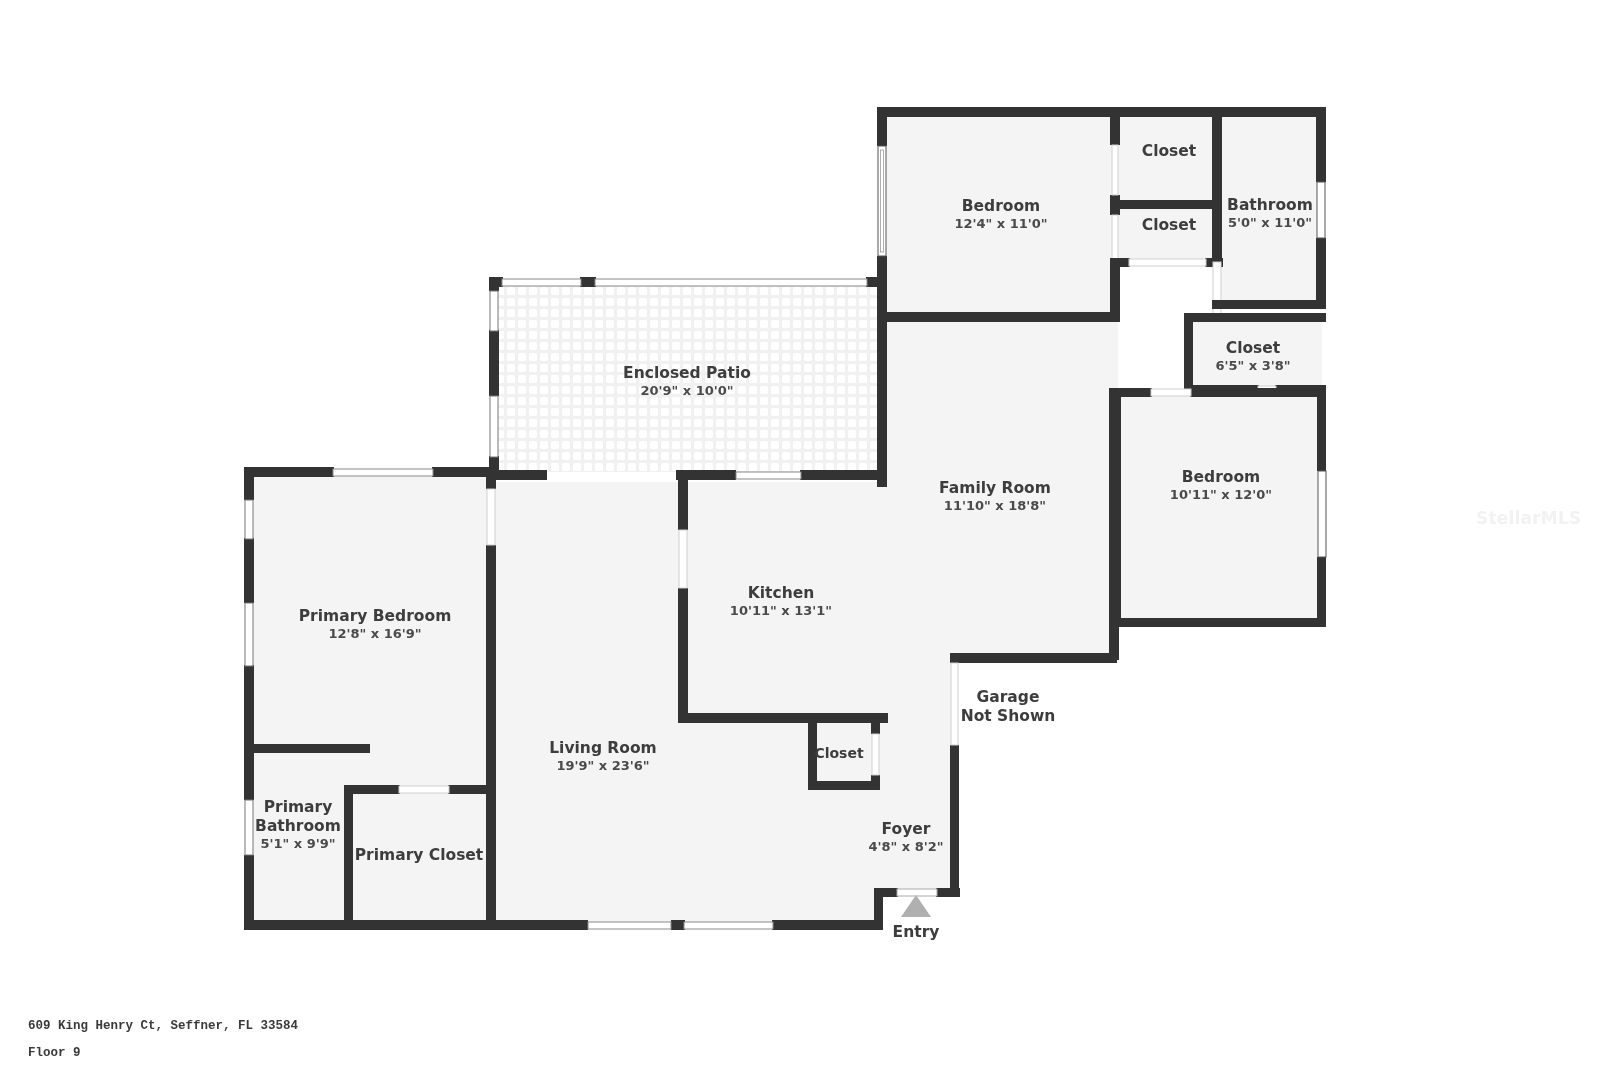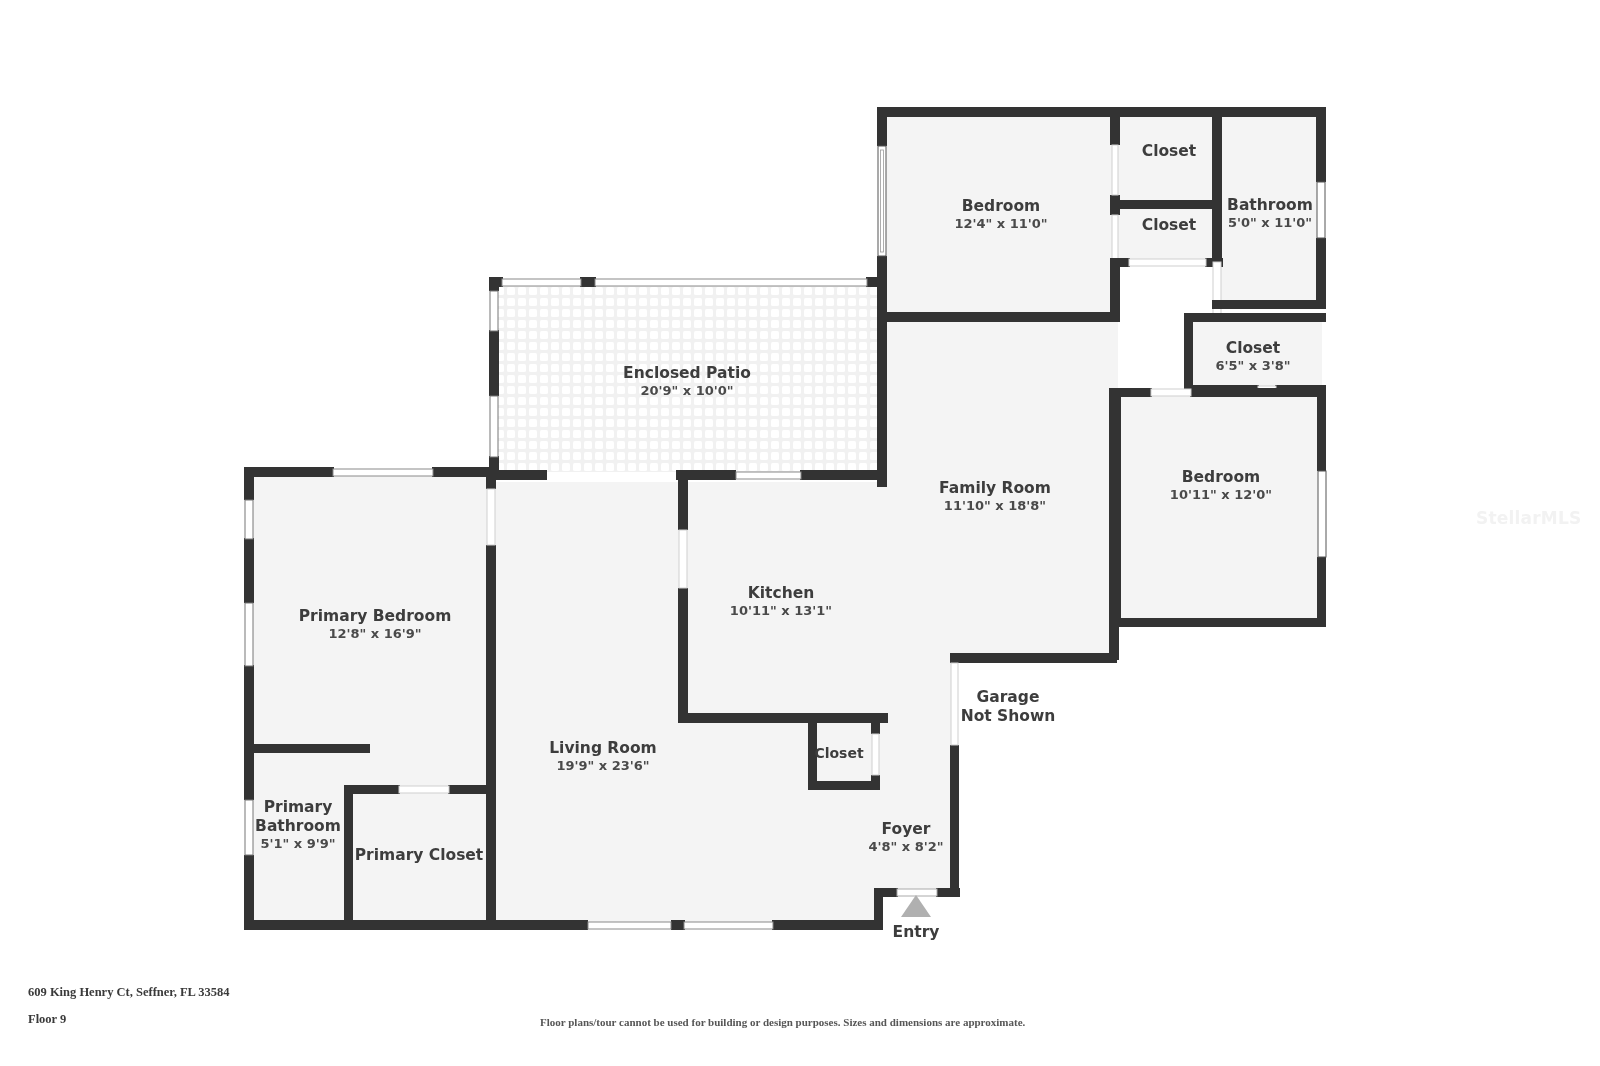--- a/index.html
+++ b/index.html
@@ -45,24 +45,25 @@
   .entry-label {
     font-family: "DejaVu Sans", "Liberation Sans", sans-serif;
     font-size: 15.5px;
     font-weight: 700;
     fill: #3d3d3d;
     text-anchor: middle;
     dominant-baseline: middle;
   }
   .footer-text {
     position: absolute;
-    font-family: Liberation Serif, serif;
+    font-family: Liberation Mono, monospace;
     font-weight: 700;
     color: #3a3a3a;
     white-space: nowrap;
+    margin-top: 34px;
   }
   #address-line {
     left: 28px;
     top: 985px;
     font-size: 12.5px;
   }
   #floor-line {
     left: 28px;
     top: 1012px;
     font-size: 12.5px;
@@ -301,16 +302,15 @@
       <text class="room-name" x="1008" y="697">Garage</text>
       <text class="room-name" x="1008" y="716">Not Shown</text>
 
       <text class="entry-label" x="916" y="932">Entry</text>
     </g>
 
   </svg>
 
   <div class="footer-text" id="address-line">609 King Henry Ct, Seffner, FL 33584</div>
   <div class="footer-text" id="floor-line">Floor 9</div>
-  <div class="footer-text" id="disclaimer-line">Floor plans/tour cannot be used for building or design purposes. Sizes and dimensions are approximate.</div>
   <div id="watermark">StellarMLS</div>
 
 </div>
 
 </body></html>

